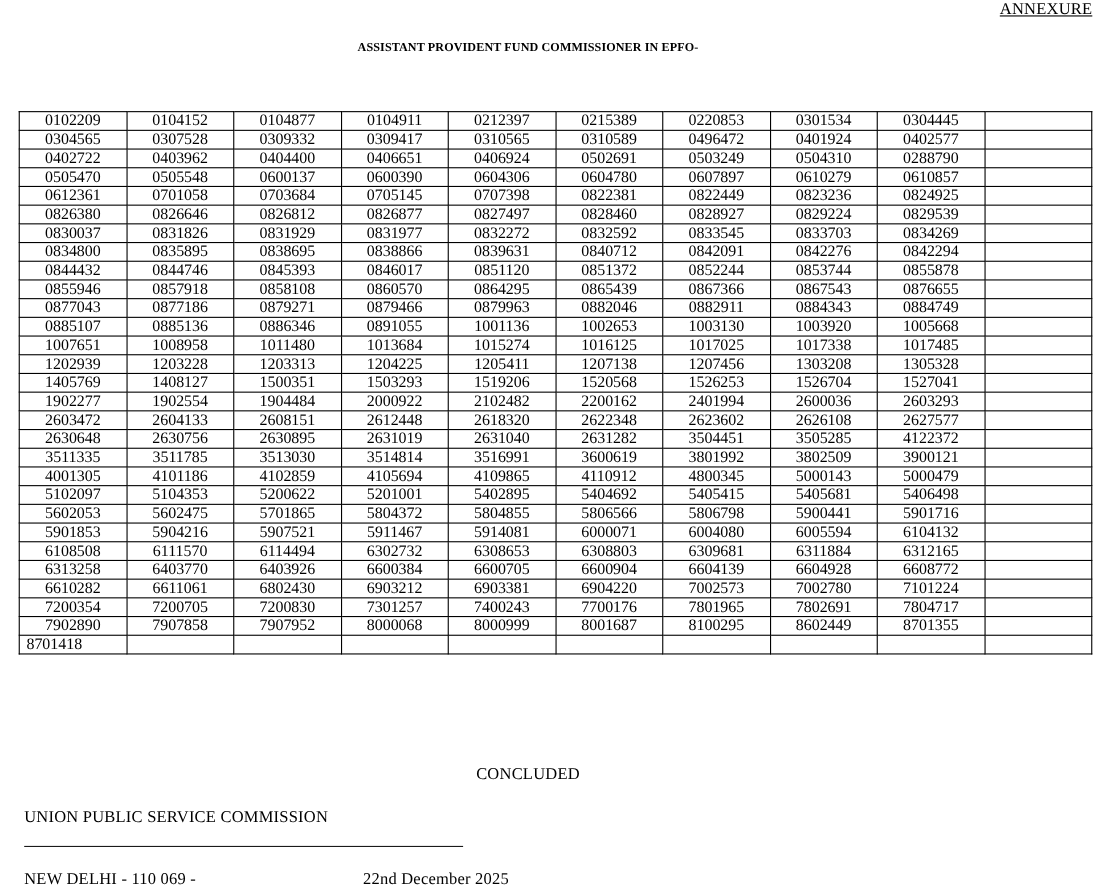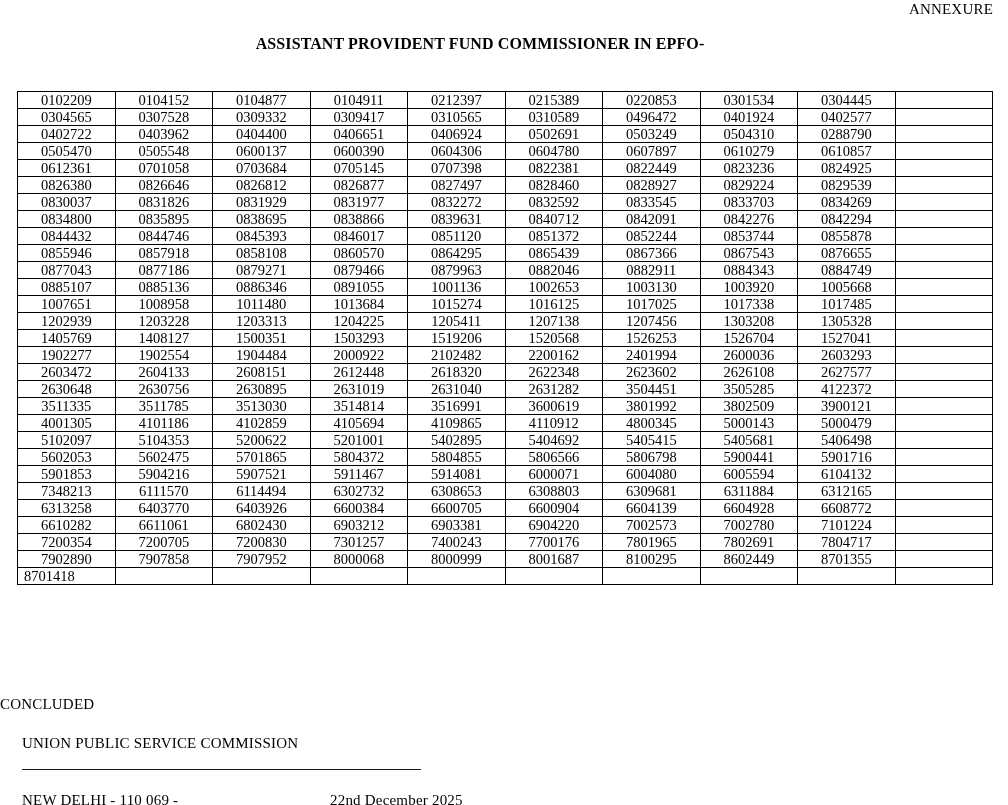--- a/index.html
+++ b/index.html
@@ -26,38 +26,39 @@
   
   .annexure {
     position: absolute;
     top: 0px;
     left: 0;
     width: 993px;
     text-align: right;
     font-size: 15px;
     letter-spacing: 0.2px;
     line-height: 18px;
+    text-decoration: underline;
   }
 
   .doc-title {
     position: absolute;
     top: 34px;
     left: 0;
     width: 960px;
     text-align: center;
-    font-size: 16px;
+    font-size: 11px;
     font-weight: bold;
     letter-spacing: 0.1px;
     line-height: 19px;
   }
 
   
   .roll-table {
     position: absolute;
-    top: 91px;
+    top: 101px;
     left: 17px;
     width: 976px;
     border-collapse: collapse;
     table-layout: fixed;
   }
   .roll-table td {
     border: 1px solid #000000;
     height: 16px;
     line-height: 16px;
     text-align: center;
@@ -73,20 +74,21 @@
   .roll-table td.empty-cell {
     text-align: center;
   }
 
   
   .concluded {
     position: absolute;
     top: 695px;
     left: 0;
     width: 960px;
+    text-align: center;
     font-size: 15px;
     line-height: 19px;
     letter-spacing: 0.2px;
   }
 
   .upsc-line {
     position: absolute;
     top: 734px;
     left: 22px;
     font-size: 15px;
@@ -404,21 +406,21 @@
           <td>5907521</td>
           <td>5911467</td>
           <td>5914081</td>
           <td>6000071</td>
           <td>6004080</td>
           <td>6005594</td>
           <td>6104132</td>
           <td></td>
         </tr>
         <tr>
-          <td>7348213</td>
+          <td>6108508</td>
           <td>6111570</td>
           <td>6114494</td>
           <td>6302732</td>
           <td>6308653</td>
           <td>6308803</td>
           <td>6309681</td>
           <td>6311884</td>
           <td>6312165</td>
           <td></td>
         </tr>

